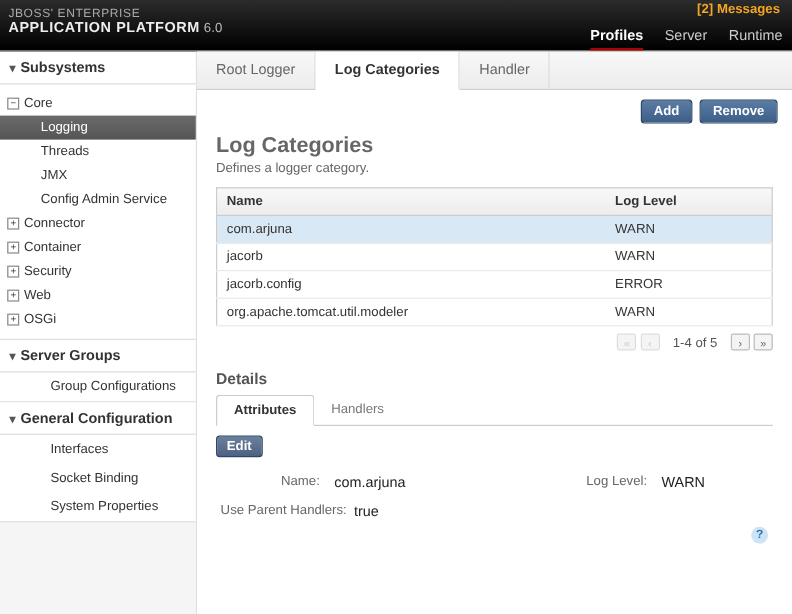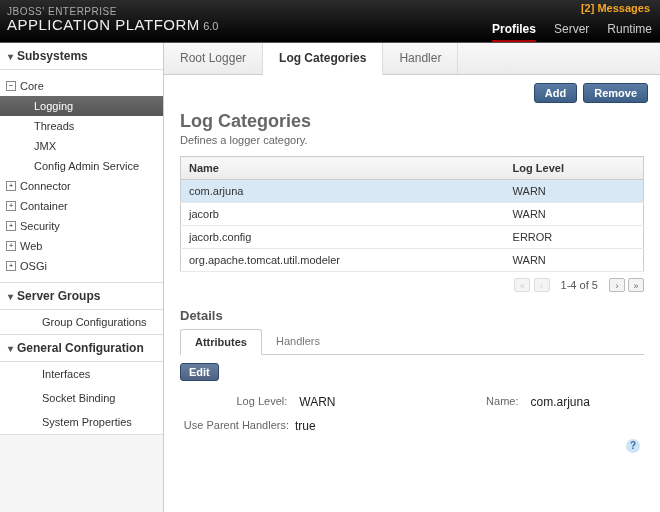--- a/index.html
+++ b/index.html
@@ -30,21 +30,21 @@
     cursor: pointer;
   }
   .brand {
     position: absolute;
     left: 7px;
     top: 7px;
     color: #aaa;
     line-height: 1;
   }
   .brand .l1 { font-size: 10px; letter-spacing: 0.5px; }
-  .brand .l2 { font-size: 15px; font-weight: normal; color: #eee; letter-spacing: 0.5px; }
+  .brand .l2 { font-size: 12px; font-weight: bold; color: #eee; letter-spacing: 0.5px; }
   .brand .ver { font-size: 11px; color: #bbb; }
   .topnav {
     position: absolute;
     right: 8px;
     bottom: 6px;
     display: flex;
     gap: 18px;
     font-size: 12px;
   }
   .topnav-item { color: #ccc; cursor: pointer; }
@@ -397,26 +397,26 @@
       <div class="subtab">Handlers</div>
     </div>
     <div class="editbar">
       <button class="btn small">Edit</button>
     </div>
     <div class="help-icon">?</div>
 
     <div class="form-area">
       <div class="form-row twocol">
         <div style="flex:1; display:flex; justify-content:center; gap:6px;">
+          <span class="form-label">Name:</span>
+          <span class="form-val">com.arjuna</span>
+        </div>
+        <div style="flex:1; display:flex; justify-content:center; gap:6px;">
           <span class="form-label">Log Level:</span>
           <span class="form-val">WARN</span>
-        </div>
-        <div style="flex:1; display:flex; justify-content:center; gap:6px;">
-          <span class="form-label">Name:</span>
-          <span class="form-val">com.arjuna</span>
         </div>
       </div>
       <div class="form-row">
         <span class="form-label" style="width:115px">Use Parent Handlers:</span>
         <span class="form-val">true</span>
       </div>
     </div>
   </div>
 </div>
 

